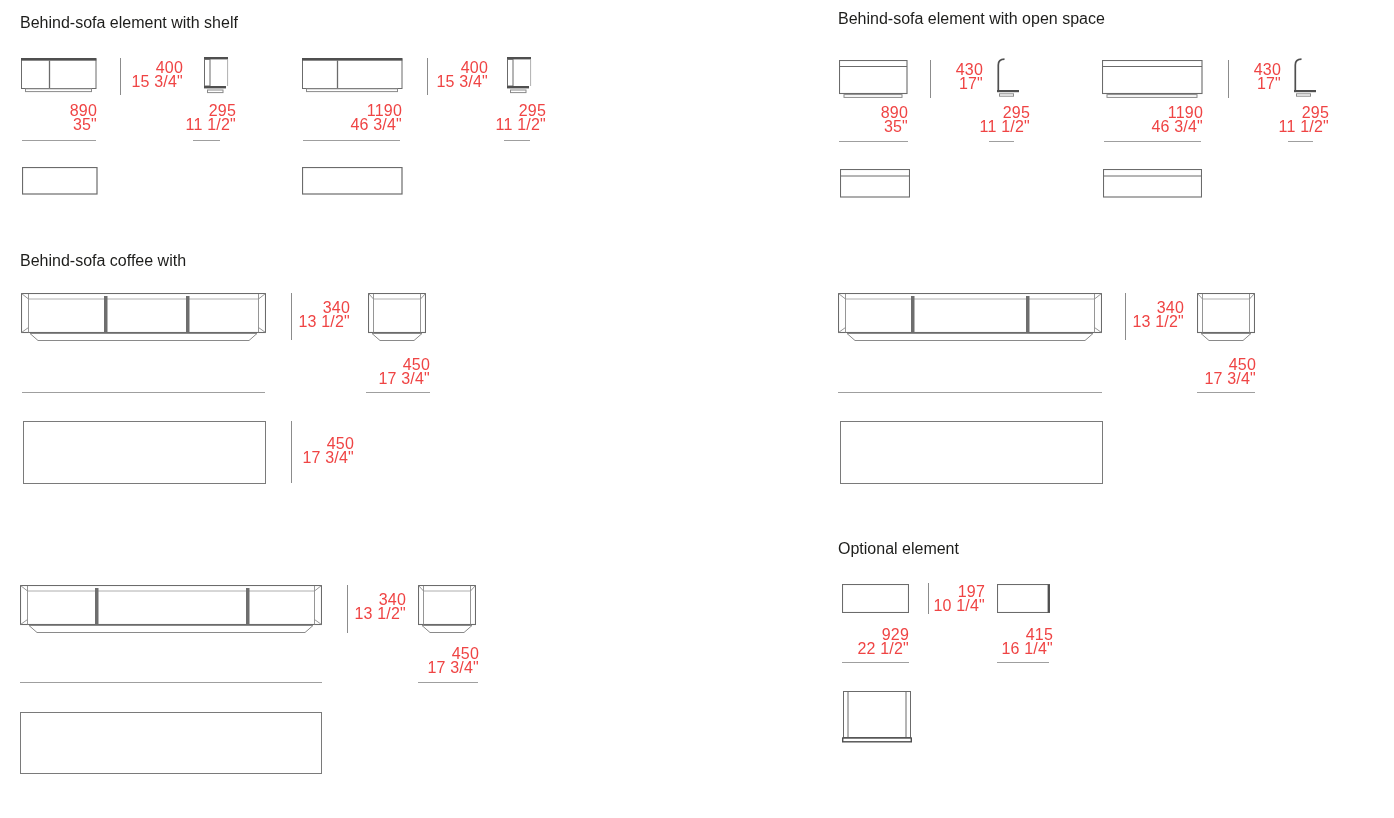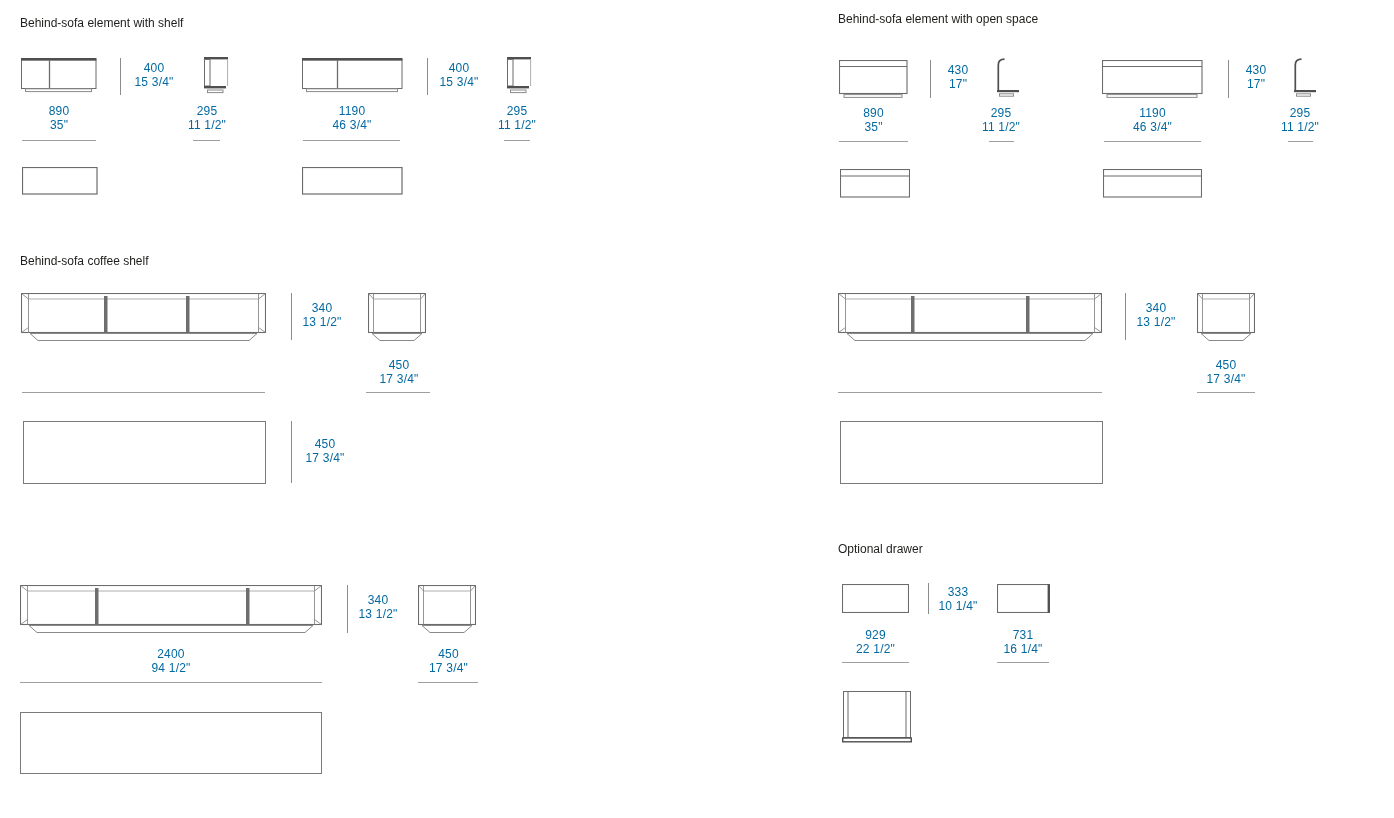--- a/index.html
+++ b/index.html
@@ -1,21 +1,21 @@
 <!DOCTYPE html>
 <html><head>
 <meta charset="utf-8">
 <style>
   html,body{margin:0;padding:0;background:#fff;}
   #sheet{
     position:relative;width:1394px;height:818px;background:#ffffff;overflow:hidden;
     font-family:"Liberation Sans",sans-serif;color:#1d1d1b;
   }
-  .title{position:absolute;font-size:12px;line-height:18px;color:#1d1d1b;white-space:nowrap;text-align:center;}
-  .dimlabel{position:absolute;text-align:center;font-size:12px;line-height:14px;color:#0369a1;letter-spacing:.2px;}
+  .title{position:absolute;font-size:16px;line-height:18px;color:#1d1d1b;white-space:nowrap;text-align:center;}
+  .dimlabel{position:absolute;text-align:right;font-size:16px;line-height:14px;color:#ef4444;letter-spacing:.2px;}
   .dimlabel span{display:block;white-space:nowrap;}
   .vline{position:absolute;width:1px;background:#8c8c8c;}
   .uline{position:absolute;height:1px;background:#9f9f9f;}
   .fig{position:absolute;display:block;}
 </style>
 </head>
 <body>
 
 <div id="sheet">
 
@@ -140,21 +140,21 @@
   <div class="dimlabel" style="left:1271px;top:106px;width:58px">
     <span>295</span>
     <span>11 1/2"</span>
   </div>
   <div class="uline" style="left:1288px;top:141px;width:25px"></div>
   <svg class="fig" style="left:1103px;top:169px" width="99" height="29">
     <rect x="0.5" y="0.5" width="98" height="27.5" fill="none" stroke="#6b6b6b" stroke-width="1.1"></rect>
     <line x1="0.5" y1="7" x2="98.5" y2="7" stroke="#6b6b6b"></line>
   </svg>
 
-  <div class="title" style="left:20px;top:252px">Behind-sofa coffee shelf</div>
+  <div class="title" style="left:20px;top:252px">Behind-sofa coffee with</div>
 
   <svg class="fig" style="left:21px;top:293px" width="245" height="49">
     <rect x="0.5" y="0.5" width="244" height="39" fill="none" stroke="#6b6b6b" stroke-width="1.1"></rect>
     <line x1="7.5" y1="1" x2="7.5" y2="39.5" stroke="#8a8a8a" stroke-width="0.9"></line>
     <line x1="237.5" y1="1" x2="237.5" y2="39.5" stroke="#8a8a8a" stroke-width="0.9"></line>
     <line x1="7.5" y1="6" x2="237.5" y2="6" stroke="#9a9a9a" stroke-width="0.8"></line>
     <line x1="0.5" y1="0.5" x2="7.5" y2="6" stroke="#8a8a8a" stroke-width="0.9"></line>
     <line x1="244.5" y1="0.5" x2="237.5" y2="6" stroke="#8a8a8a" stroke-width="0.9"></line>
     <line x1="0.5" y1="39.5" x2="7.5" y2="34.5" stroke="#8a8a8a" stroke-width="0.9"></line>
     <line x1="244.5" y1="39.5" x2="237.5" y2="34.5" stroke="#8a8a8a" stroke-width="0.9"></line>
@@ -248,55 +248,51 @@
   </div>
   <svg class="fig" style="left:418px;top:585px" width="58" height="49">
     <rect x="0.5" y="0.5" width="57" height="39" fill="none" stroke="#6b6b6b" stroke-width="1.1"></rect>
     <line x1="5.5" y1="1" x2="5.5" y2="39.5" stroke="#8a8a8a" stroke-width="0.9"></line>
     <line x1="52.5" y1="1" x2="52.5" y2="39.5" stroke="#8a8a8a" stroke-width="0.9"></line>
     <line x1="5.5" y1="6" x2="52.5" y2="6" stroke="#9a9a9a" stroke-width="0.8"></line>
     <line x1="0.5" y1="0.5" x2="5.5" y2="6" stroke="#8a8a8a" stroke-width="0.9"></line>
     <line x1="57.5" y1="0.5" x2="52.5" y2="6" stroke="#8a8a8a" stroke-width="0.9"></line>
     <polygon points="4,40.5 54,40.5 46,47.5 12,47.5" fill="none" stroke="#8a8a8a"></polygon>
   </svg>
-  <div class="dimlabel" style="left:20px;top:647px;width:302px">
-    <span>2400</span>
-    <span>94 1/2"</span>
-  </div>
   <div class="uline" style="left:20px;top:682px;width:302px"></div>
   <div class="dimlabel" style="left:418px;top:647px;width:61px">
     <span>450</span>
     <span>17 3/4"</span>
   </div>
   <div class="uline" style="left:418px;top:682px;width:60px"></div>
   <svg class="fig" style="left:20px;top:712px" width="302" height="62">
     <rect x="0.5" y="0.5" width="301" height="61" fill="none" stroke="#7a7a7a"></rect>
   </svg>
 
-  <div class="title" style="left:838px;top:540px">Optional drawer</div>
+  <div class="title" style="left:838px;top:540px">Optional element</div>
 
   <svg class="fig" style="left:842px;top:584px" width="67" height="29">
     <rect x="0.5" y="0.5" width="66" height="28" fill="none" stroke="#6b6b6b" stroke-width="1.1"></rect>
   </svg>
   <div class="vline" style="left:928px;top:583px;height:31px"></div>
   <div class="dimlabel" style="left:931px;top:585px;width:54px">
-    <span>333</span>
+    <span>197</span>
     <span>10 1/4"</span>
   </div>
   <svg class="fig" style="left:997px;top:584px" width="53" height="29">
     <rect x="0.5" y="0.5" width="52" height="28" fill="none" stroke="#6b6b6b" stroke-width="1.1"></rect>
     <line x1="51.7" y1="0.5" x2="51.7" y2="28.5" stroke="#4f4f4f" stroke-width="2.2"></line>
   </svg>
   <div class="dimlabel" style="left:842px;top:628px;width:67px">
     <span>929</span>
     <span>22 1/2"</span>
   </div>
   <div class="uline" style="left:842px;top:662px;width:67px"></div>
   <div class="dimlabel" style="left:993px;top:628px;width:60px">
-    <span>731</span>
+    <span>415</span>
     <span>16 1/4"</span>
   </div>
   <div class="uline" style="left:997px;top:662px;width:52px"></div>
   <svg class="fig" style="left:842px;top:691px" width="70" height="54">
     <rect x="1.5" y="0.5" width="67" height="46" fill="none" stroke="#6b6b6b"></rect>
     <line x1="6" y1="1" x2="6" y2="46.5" stroke="#6b6b6b"></line>
     <line x1="64" y1="1" x2="64" y2="46.5" stroke="#6b6b6b"></line>
     <rect x="0.7" y="47" width="68.6" height="3.8" fill="none" stroke="#4f4f4f" stroke-width="1.4"></rect>
   </svg>
 

